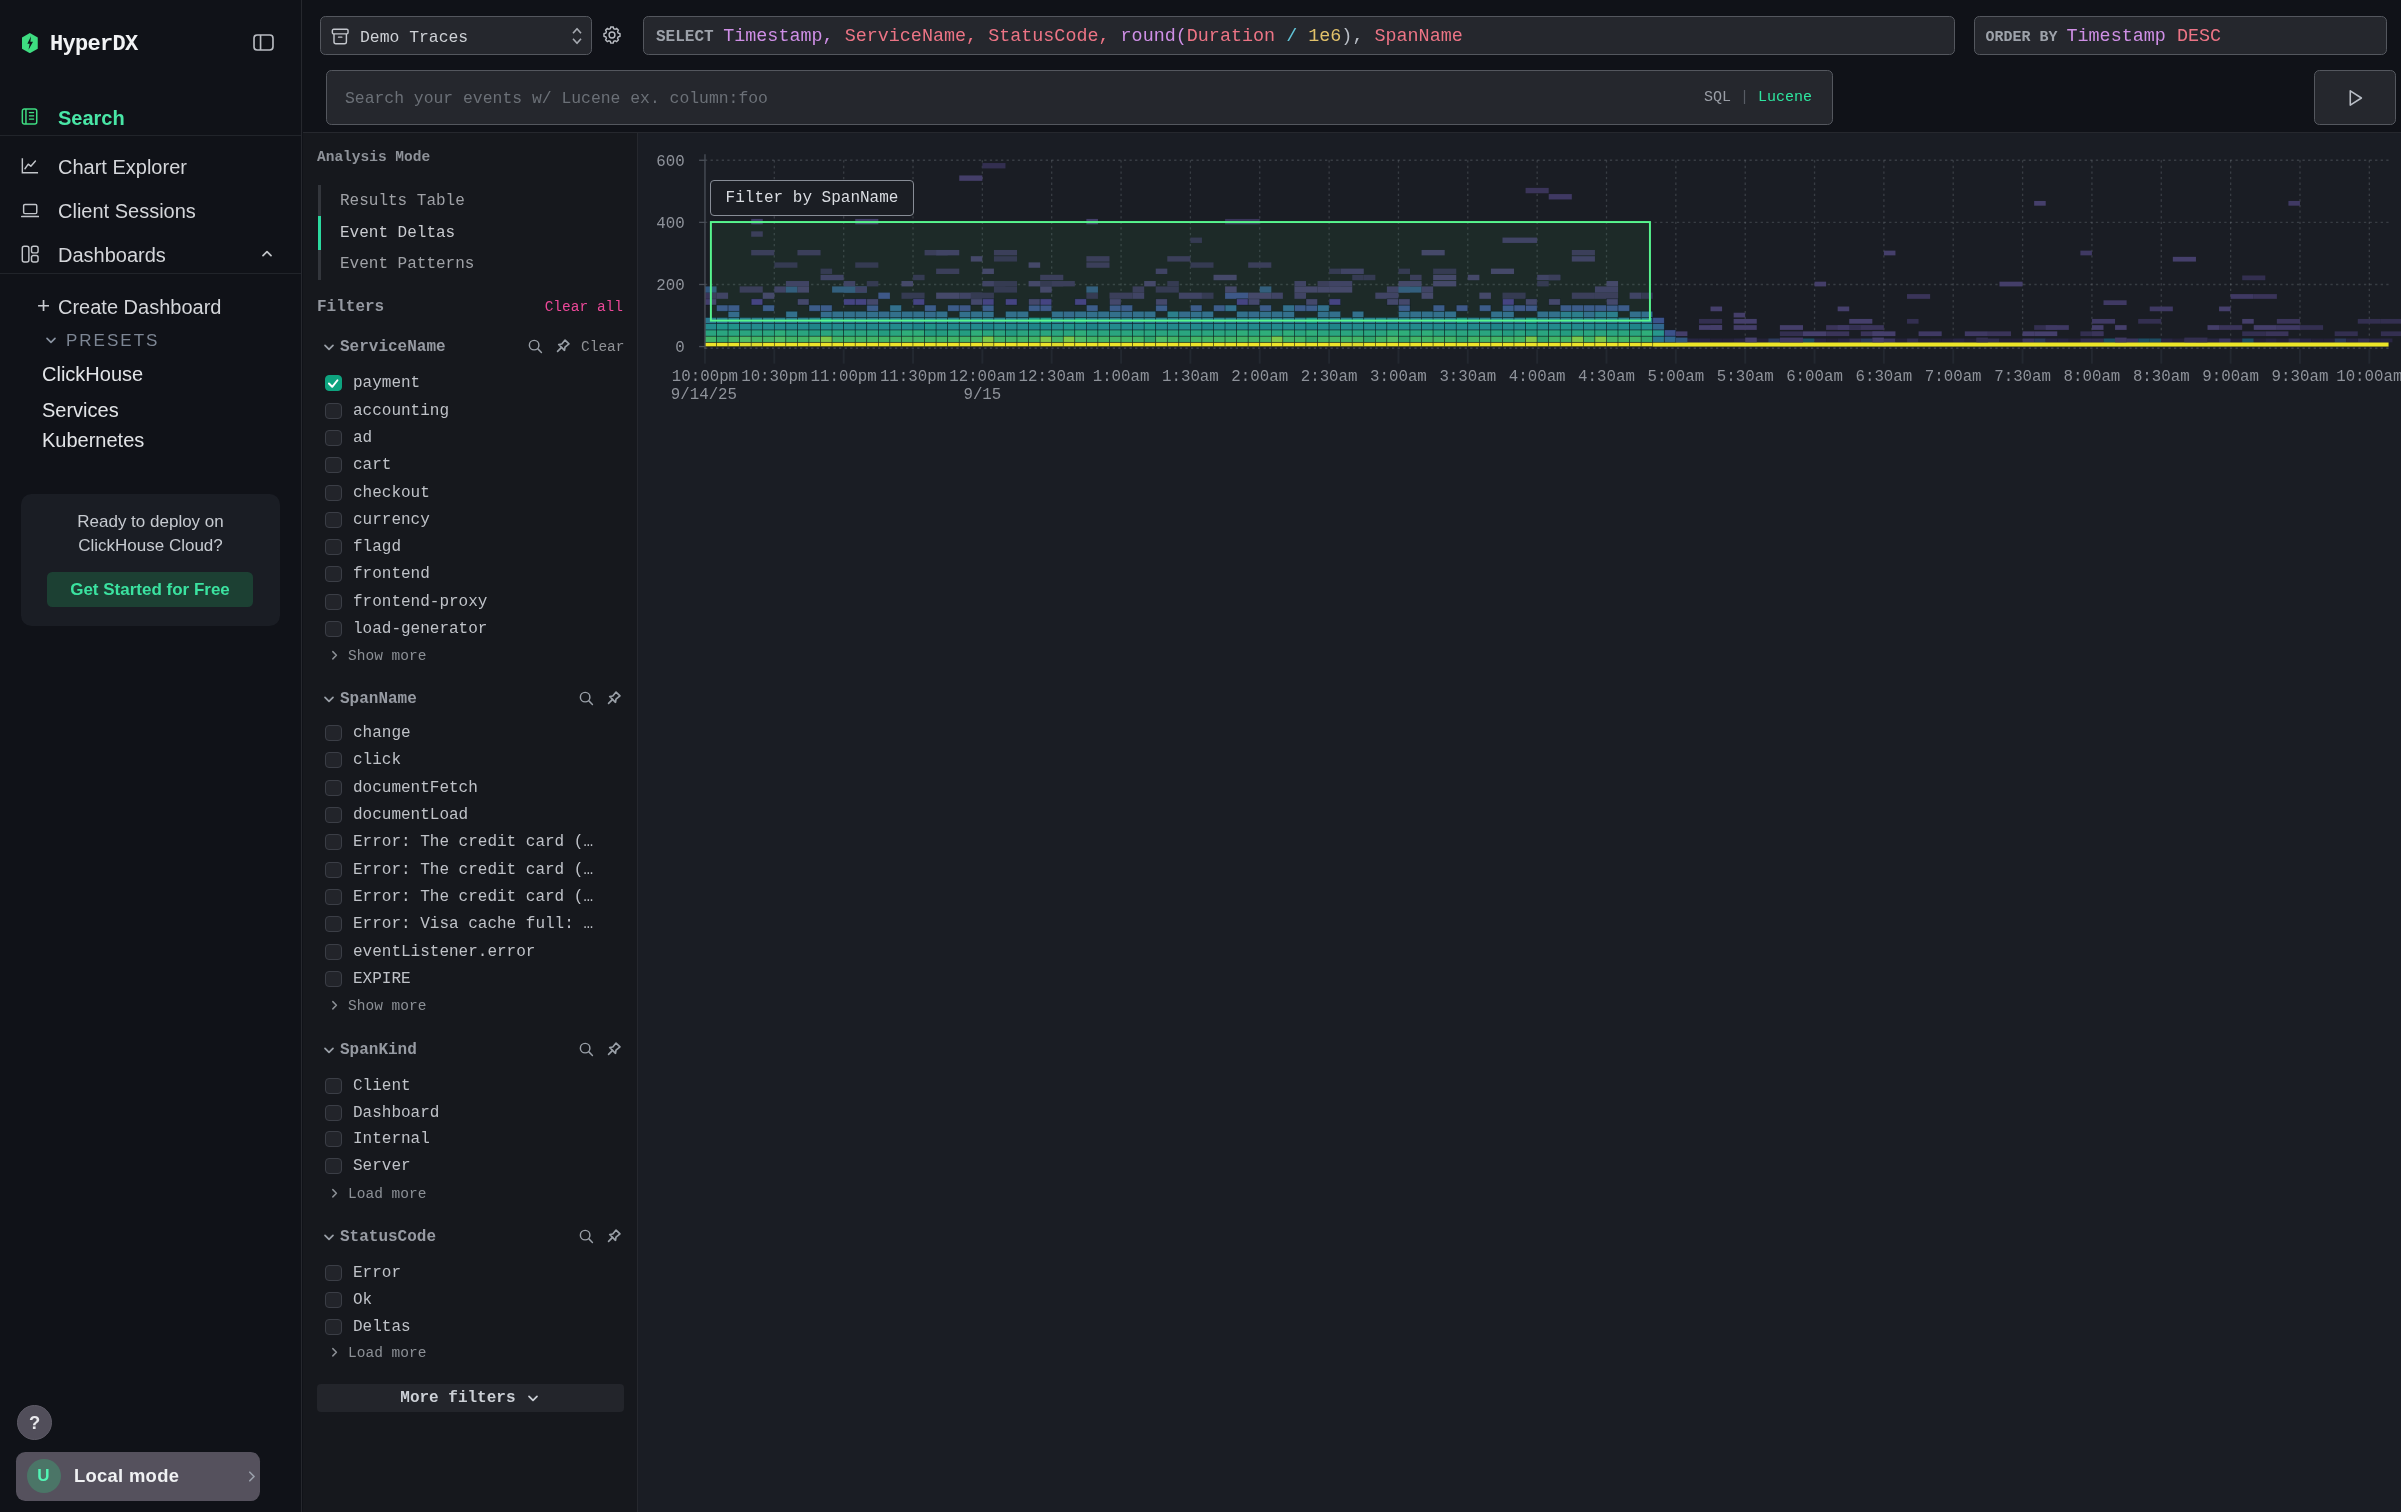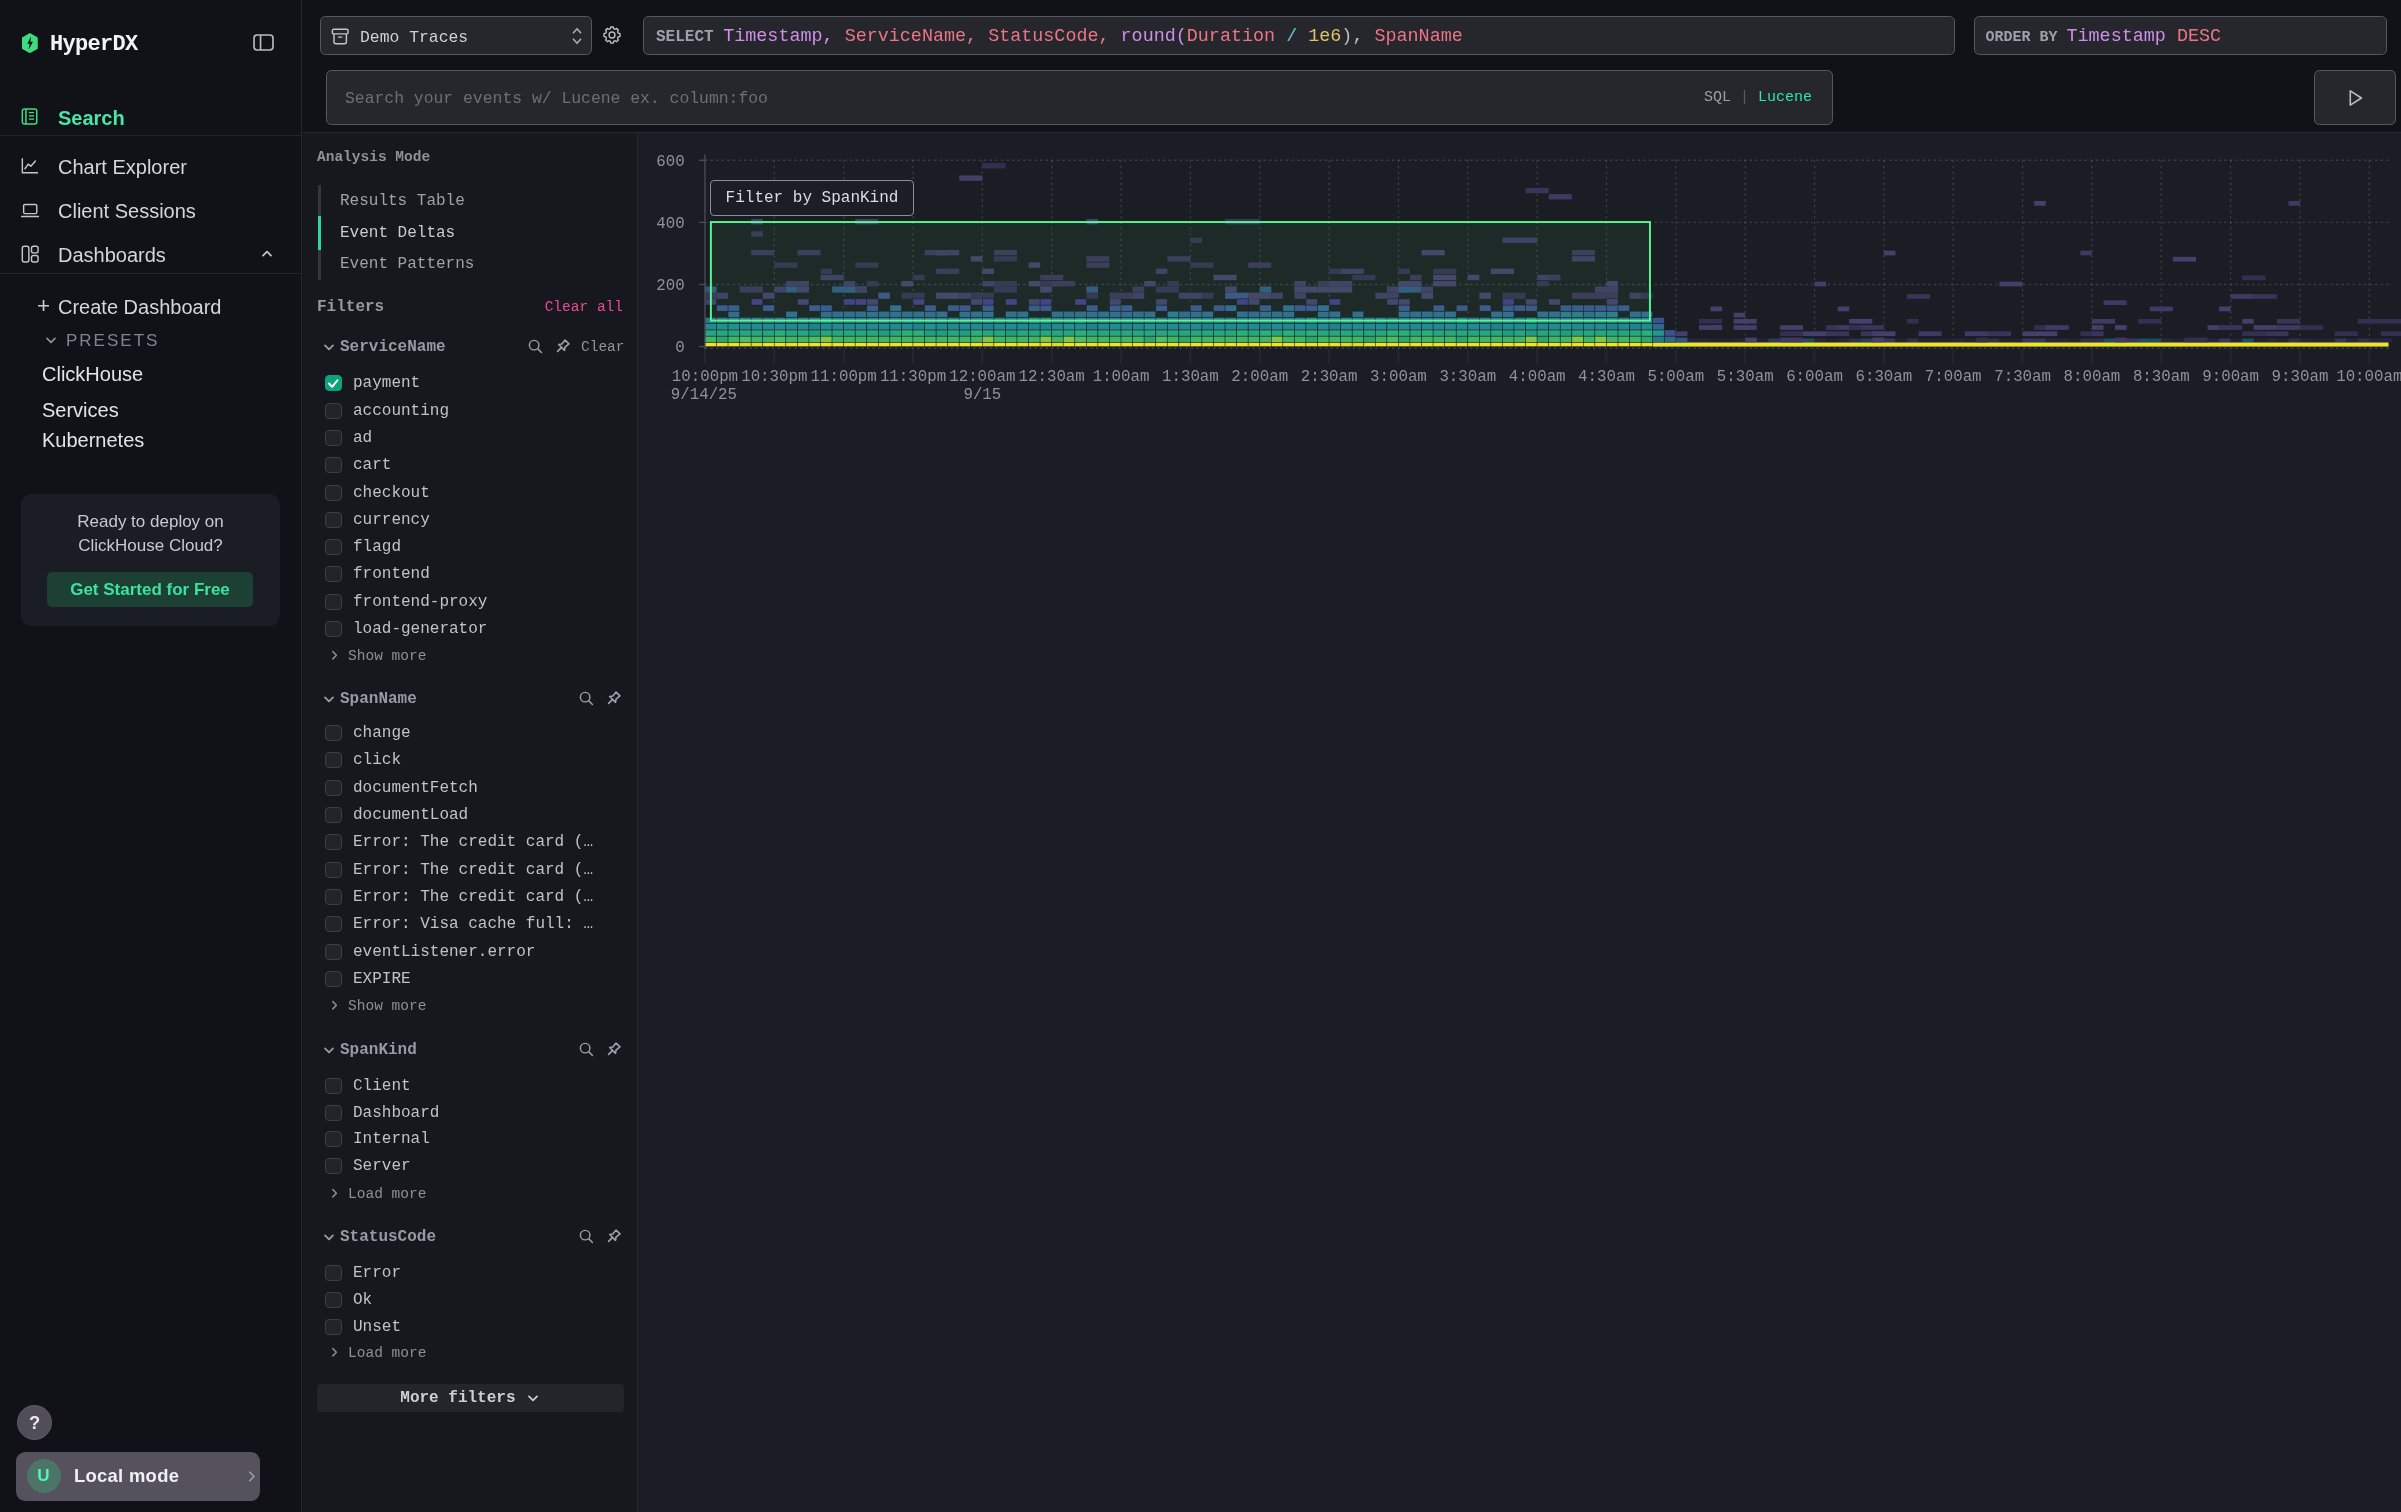--- a/index.html
+++ b/index.html
@@ -315,21 +315,21 @@
     <div class="cbrow" style="top:1127px">
       <span class="cb"></span>
       <span class="cblbl">Error</span>
     </div>
     <div class="cbrow" style="top:1154px">
       <span class="cb"></span>
       <span class="cblbl">Ok</span>
     </div>
     <div class="cbrow" style="top:1181px">
       <span class="cb"></span>
-      <span class="cblbl">Unset</span>
+      <span class="cblbl">Deltas</span>
     </div>
     <div class="showmore" style="top:1212px"><span style="display:inline-block;vertical-align:-2.6px"><svg width="14.5" height="14.5" viewBox="0 0 22 22" style="">
           <polyline points="8.8,5.5 14.3,11.0 8.8,16.5" fill="none" stroke="#8c9096" stroke-width="2.2" stroke-linecap="round" stroke-linejoin="round"></polyline>
         </svg></span><span style="margin-left:6.6px">Load more</span></div>
     <div class="abs" style="left:14px;top:1251px;width:307px;height:28px;background:#23252b;border-radius:4px;display:flex;align-items:center;justify-content:center">
 <span class="mono" style="font-size:16px;font-weight:bold;color:#ccd0d6">More filters</span>
 <span style="margin-left:9.2px;margin-top:2px"><svg width="16" height="16" viewBox="0 0 24 24" style="">
           <polyline points="6.0,9.600000000000001 12.0,15.600000000000001 18.0,9.600000000000001" fill="none" stroke="#ccd0d6" stroke-width="2.6" stroke-linecap="round" stroke-linejoin="round"></polyline>
         </svg></span>
     </div>
@@ -1200,14 +1200,14 @@
       <text x="2000.5" y="377" font-family="Liberation Mono, monospace" font-size="24" fill="#8e929a" text-anchor="middle">7:00am</text>
       <text x="2106.1" y="377" font-family="Liberation Mono, monospace" font-size="24" fill="#8e929a" text-anchor="middle">7:30am</text>
       <text x="2211.6" y="377" font-family="Liberation Mono, monospace" font-size="24" fill="#8e929a" text-anchor="middle">8:00am</text>
       <text x="2317.1" y="377" font-family="Liberation Mono, monospace" font-size="24" fill="#8e929a" text-anchor="middle">8:30am</text>
       <text x="2422.7" y="377" font-family="Liberation Mono, monospace" font-size="24" fill="#8e929a" text-anchor="middle">9:00am</text>
       <text x="2528.2" y="377" font-family="Liberation Mono, monospace" font-size="24" fill="#8e929a" text-anchor="middle">9:30am</text>
       <text x="2633.7" y="377" font-family="Liberation Mono, monospace" font-size="24" fill="#8e929a" text-anchor="middle">10:00am</text>
       <text x="49" y="405" font-family="Liberation Mono, monospace" font-size="24" fill="#8e929a">9/14/25</text>
       <text x="523.1" y="405" font-family="Liberation Mono, monospace" font-size="24" fill="#8e929a" text-anchor="middle">9/15</text>
     </svg>
-    <div class="abs mono" style="left:72px;top:47px;width:204px;height:36px;background:#1b1e24;border:0.7px solid #888d96;border-radius:4px;display:flex;align-items:center;justify-content:center;font-size:16px;color:#dadde2">Filter by SpanKind</div>
+    <div class="abs mono" style="left:72px;top:47px;width:204px;height:36px;background:#1b1e24;border:0.7px solid #888d96;border-radius:4px;display:flex;align-items:center;justify-content:center;font-size:16px;color:#dadde2">Filter by SpanName</div>
   </div>
 
 </body></html>

